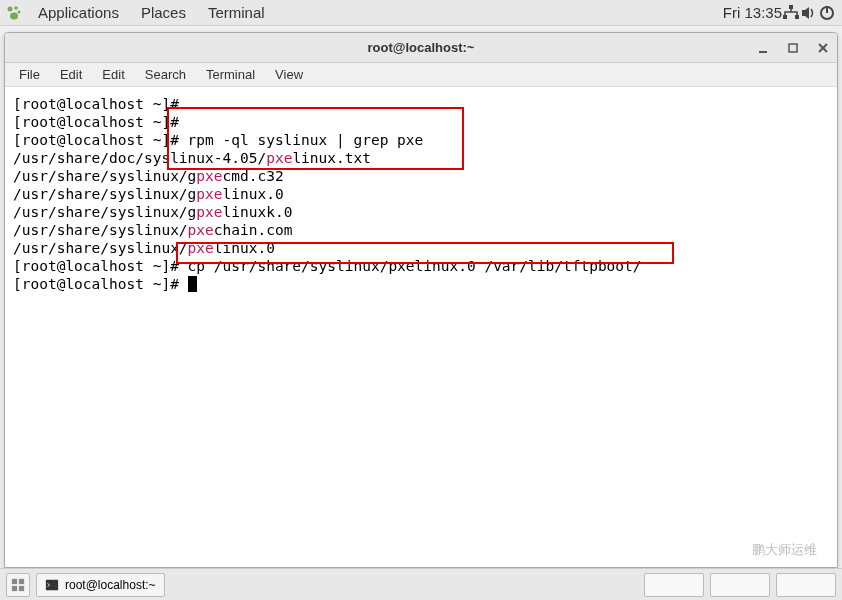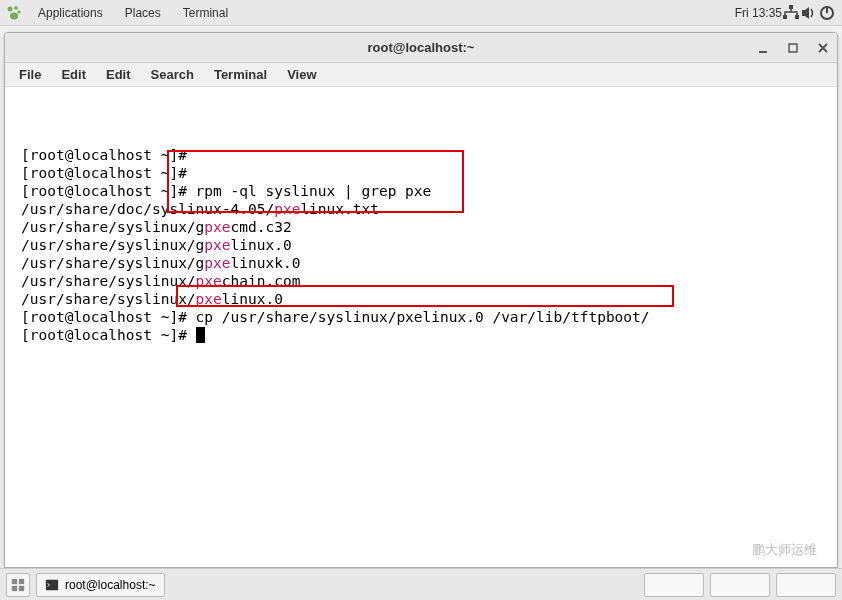--- a/index.html
+++ b/index.html
@@ -5,21 +5,21 @@
     * { margin: 0; padding: 0; box-sizing: border-box; }
     body { width: 842px; height: 600px; font-family: sans-serif; background: #f0f0f0; overflow: hidden; }
 
     .topbar {
       height: 26px;
       background: #e8e8e8;
       display: flex;
       align-items: center;
       padding: 0 6px;
       border-bottom: 1px solid #d0d0d0;
-      font-size: 12px;
+      font-size: 15px;
       color: #333;
     }
     .topbar-left { display: flex; align-items: center; gap: 2px; }
     .system-icon { width: 16px; height: 16px; margin-right: 4px; }
     .topbar-menu { padding: 3px 10px; cursor: pointer; }
     .topbar-right { margin-left: auto; display: flex; align-items: center; }
     .tray-icon { width: 18px; height: 18px; display: flex; align-items: center; justify-content: center; cursor: pointer; }
 
     .window {
       margin: 4px;
@@ -49,34 +49,33 @@
     .menubar {
       height: 24px;
       background: #f0f0f0;
       display: flex;
       align-items: center;
       padding: 0 4px;
       border-bottom: 1px solid #ddd;
       font-size: 13px;
       color: #333;
     }
-    .menu-item { padding: 2px 10px; cursor: pointer; font-weight: bold; }
+    .menu-item { padding: 2px 10px; cursor: pointer; }
 
     .terminal {
       flex: 1;
       background: #fff;
       font-family: "DejaVu Sans Mono", "Liberation Mono", monospace;
       font-size: 14.5px;
       line-height: 18px;
-      padding: 16px;
+      padding: 8px;
       color: #000;
       overflow: hidden;
       position: relative;
       white-space: pre;
-      margin-top: 43px;
     }
     .hl { color: #be185d; font-weight: normal; }
     .cursor-block { display: inline-block; width: 9px; height: 16px; background: #000; vertical-align: text-bottom; }
     .redbox-a {
       position: absolute;
       border: 2px solid #d00;
       left: 162px;
       top: 20px;
       width: 297px;
       height: 63px;

